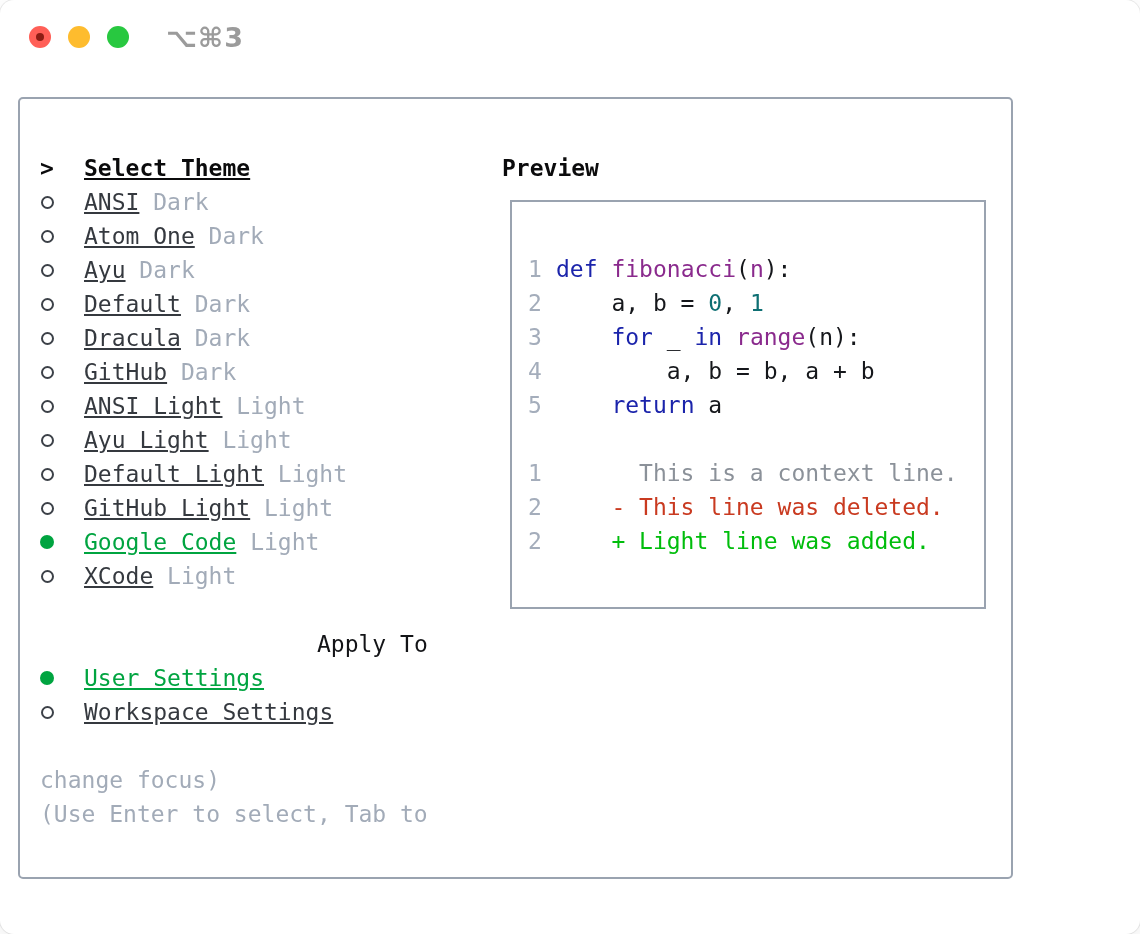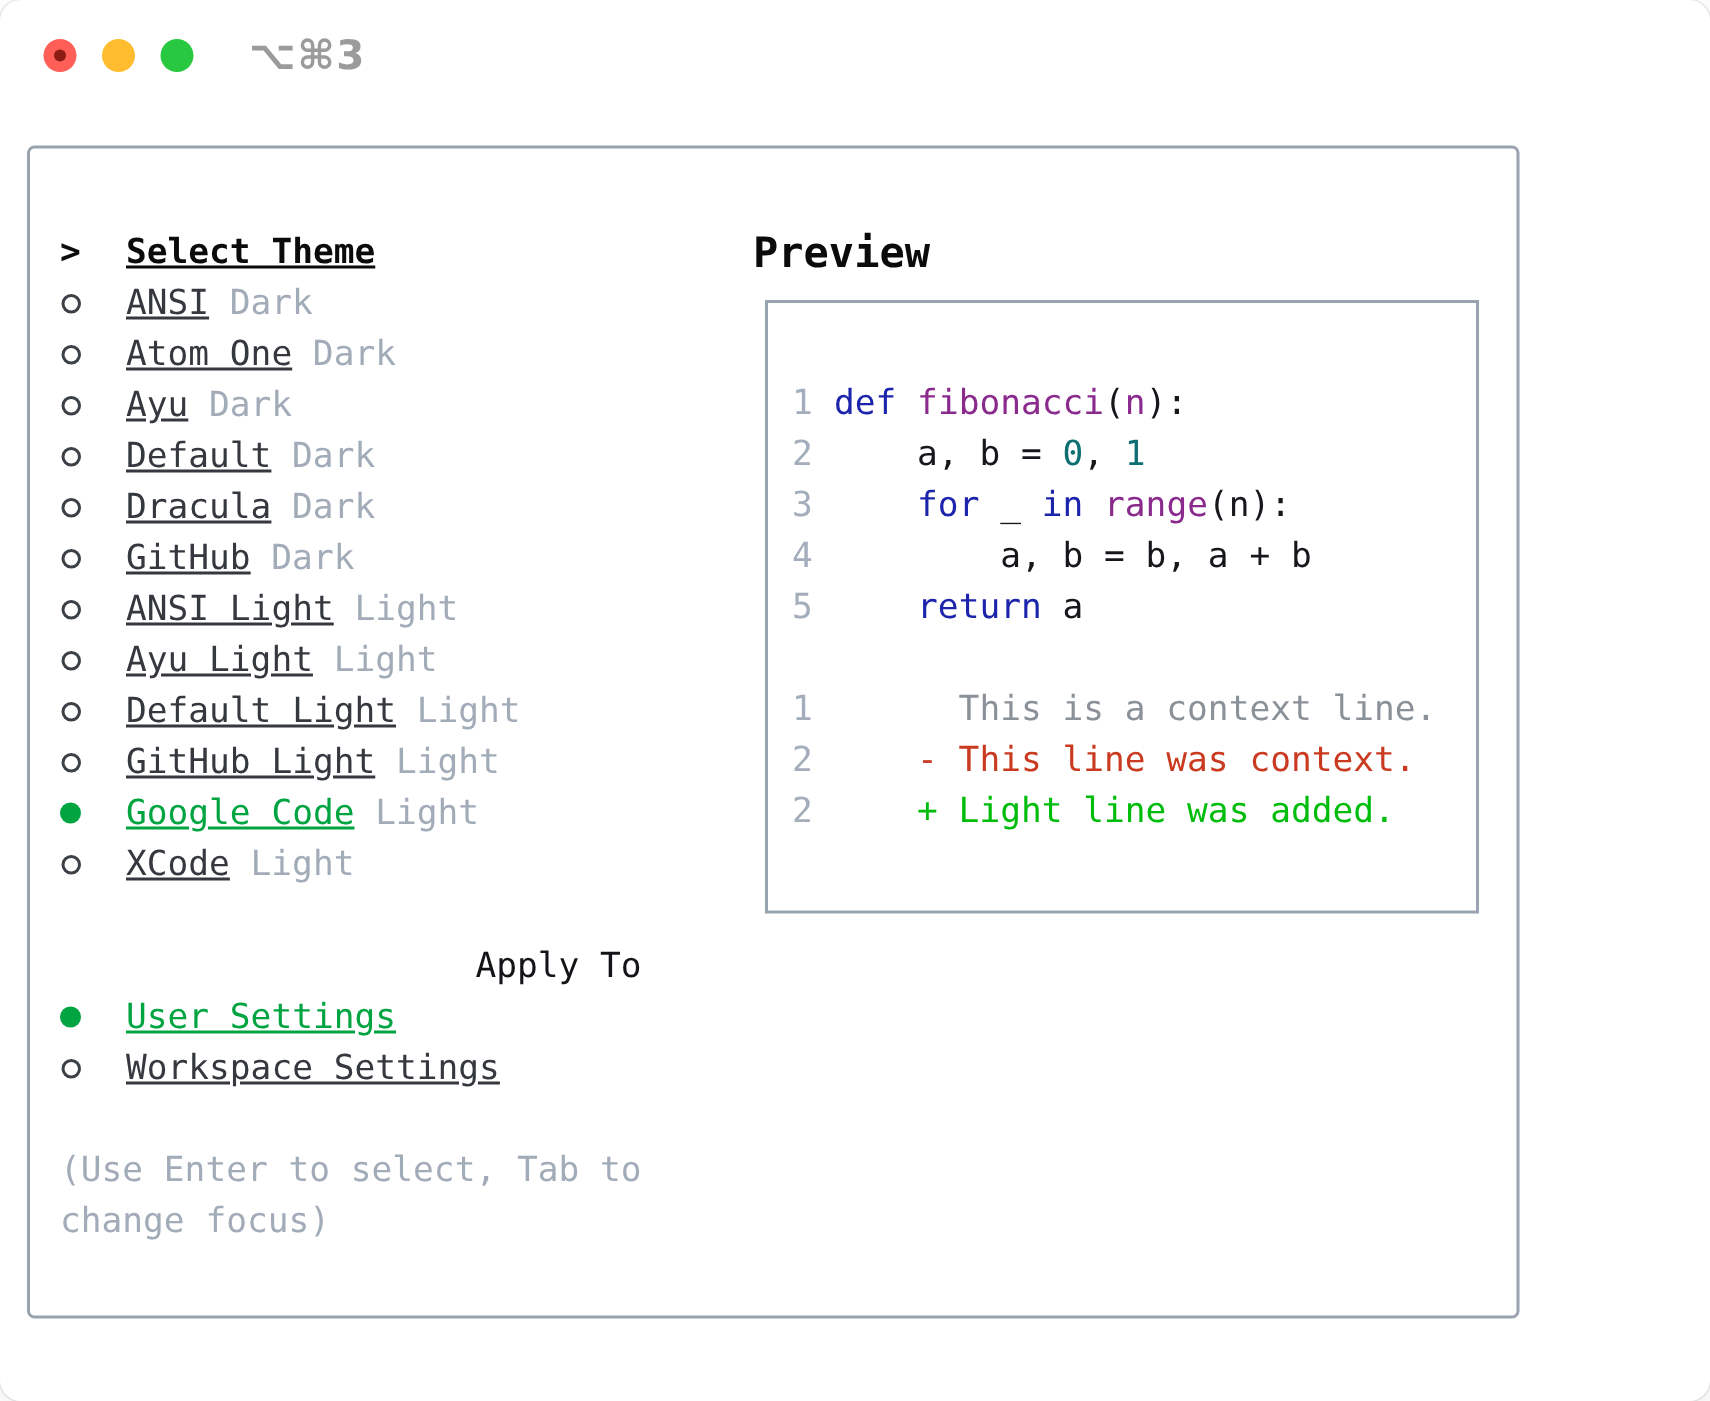--- a/index.html
+++ b/index.html
@@ -63,21 +63,21 @@
   .item-text{margin-left:30px;text-decoration:underline;}
   .iname{color:var(--item-dark);}
   .iname.green{color:var(--accent-green);}
   .variant{color:var(--muted-gray);margin-left:13.8px;}
   .apply-title-row{margin-top:34px;justify-content:flex-end;}
   .apply-title{color:#131417;margin-left:14px;}
   .help{margin-top:34px;color:var(--muted-gray);line-height:34px;}
   
   .preview-title{
     position:absolute;left:482px;top:52px;height:34px;display:flex;align-items:center;
-    font-size:28px;font-weight:bold;color:#0b0b0c;
+    font-size:23px;font-weight:bold;color:#0b0b0c;
   }
   .preview-box{
     position:absolute;left:490px;top:101px;width:476px;height:409px;
     border:2px solid var(--border-gray);background:#fff;overflow:hidden;
   }
   .code-area{position:absolute;left:16px;top:50px;font-size:23px;}
   .cline{display:flex;height:34px;align-items:center;white-space:pre;}
   .lnum{color:var(--lineno-gray);flex:0 0 28px;}
   .seg.keyword{color:var(--keyword-blue);}
   .seg.function{color:var(--function-purple);}
@@ -126,38 +126,38 @@
         <span class="marker-cell"></span>
         <span class="apply-title">Apply To</span>
       </div>
 
       <div>
           <div class="row"><span class="marker-cell"><span class="ring filled"></span></span><span class="item-text iname green">User Settings</span></div>
           <div class="row"><span class="marker-cell"><span class="ring"></span></span><span class="item-text iname">Workspace Settings</span></div>
         </div>
 
       <div class="help">
+        <div>change focus)</div>
         <div>(Use Enter to select, Tab to</div>
-        <div>change focus)</div>
       </div>
     </div>
 
     <div class="preview-title">Preview</div>
 
     <div class="preview-box">
       <div class="code-area">
         <div>
             <div class="cline"><span class="lnum">1</span><span class="seg keyword">def</span><span class="seg plain"> </span><span class="seg function">fibonacci</span><span class="seg plain">(</span><span class="seg function">n</span><span class="seg plain">):</span></div>
             <div class="cline"><span class="lnum">2</span><span class="seg plain">    a, b = </span><span class="seg number">0</span><span class="seg plain">, </span><span class="seg number">1</span></div>
             <div class="cline"><span class="lnum">3</span><span class="seg plain">    </span><span class="seg keyword">for</span><span class="seg plain"> _ </span><span class="seg keyword">in</span><span class="seg plain"> </span><span class="seg function">range</span><span class="seg plain">(n):</span></div>
             <div class="cline"><span class="lnum">4</span><span class="seg plain">        a, b = b, a + b</span></div>
             <div class="cline"><span class="lnum">5</span><span class="seg plain">    </span><span class="seg keyword">return</span><span class="seg plain"> a</span></div>
           </div>
         <div class="diff-block">
             <div class="cline"><span class="lnum">1</span><span class="dtext context">      This is a context line.</span></div>
-            <div class="cline"><span class="lnum">2</span><span class="dtext deleted">    - This line was context.</span></div>
+            <div class="cline"><span class="lnum">2</span><span class="dtext deleted">    - This line was deleted.</span></div>
             <div class="cline"><span class="lnum">2</span><span class="dtext added">    + Light line was added.</span></div>
           </div>
       </div>
     </div>
 
   </div>
 </div>
 
 </body></html>

